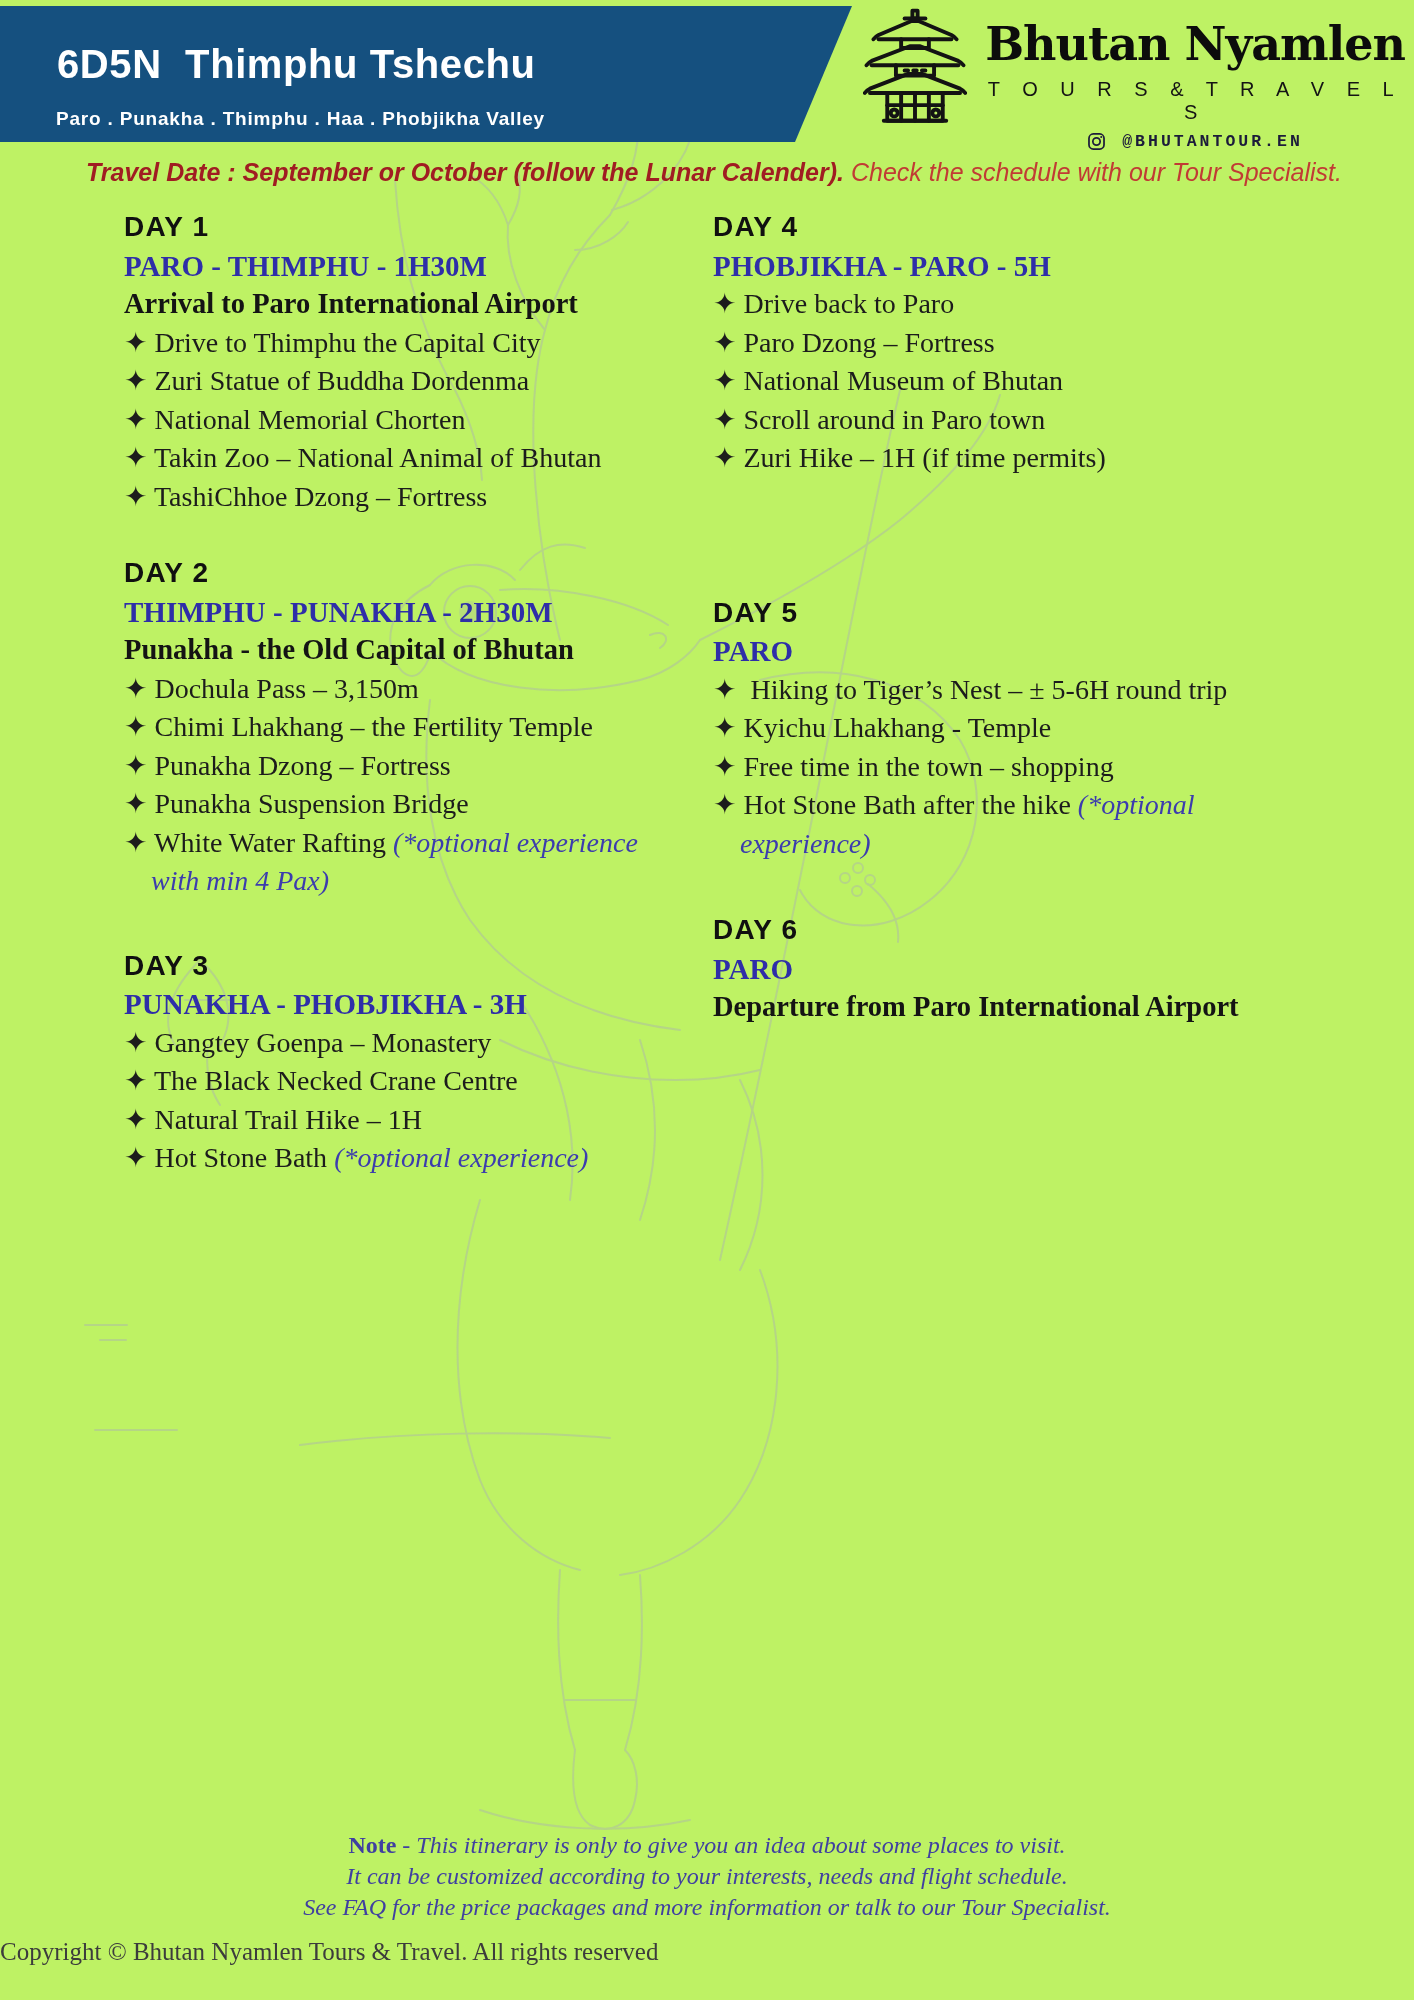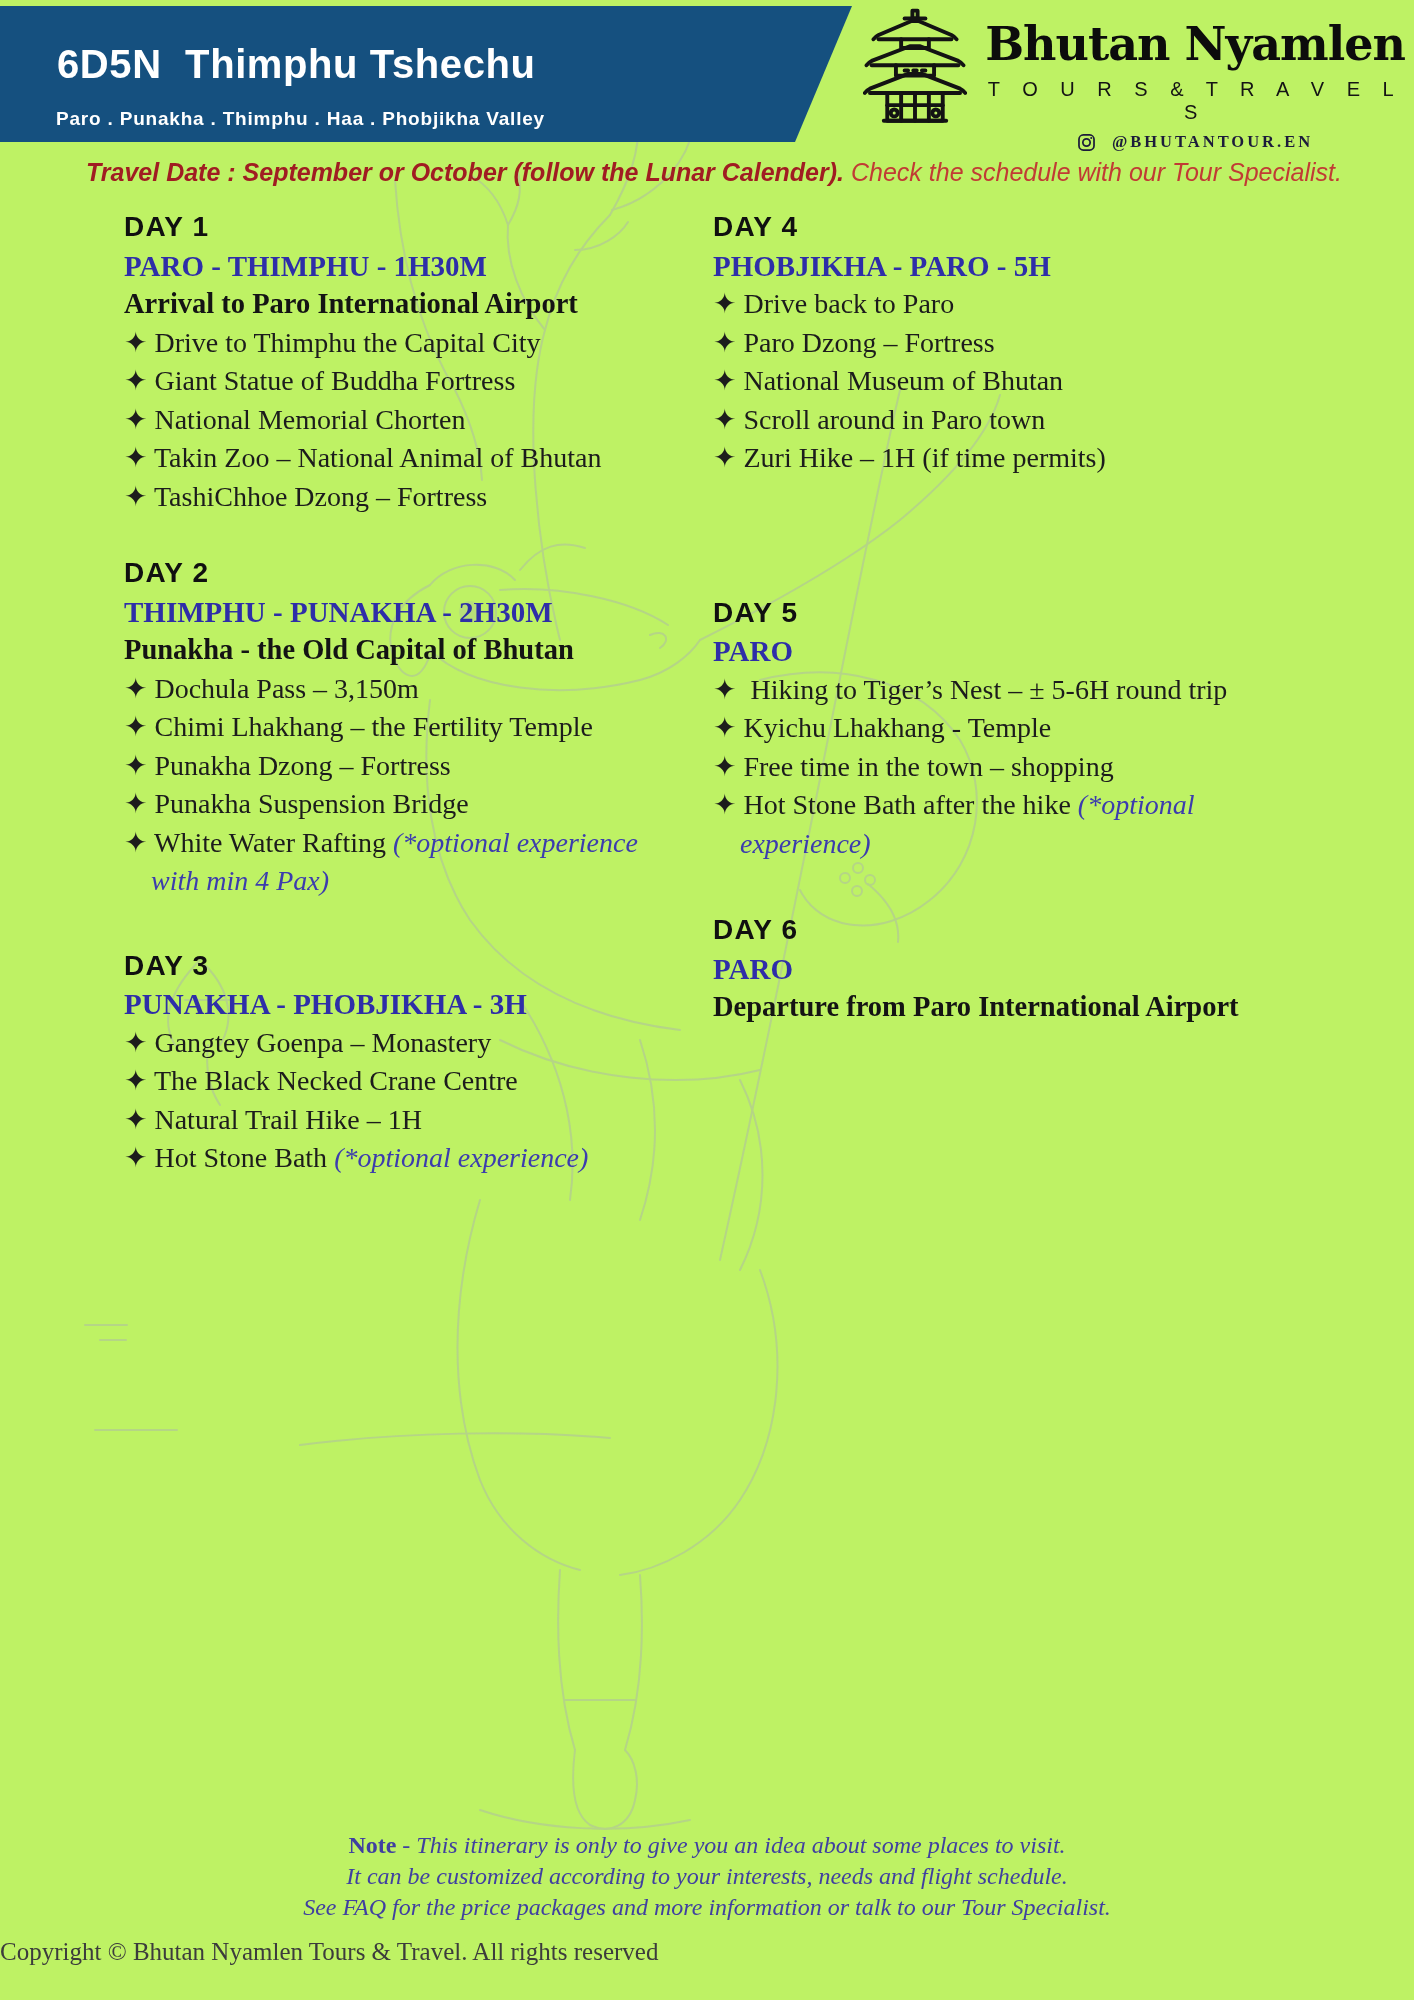--- a/index.html
+++ b/index.html
@@ -14,21 +14,21 @@
          font-weight:700;font-size:40px;letter-spacing:.6px;color:#ffffff;white-space:pre;}
   .subtitle{position:absolute;left:56px;top:102px;font-family:"Liberation Sans","DejaVu Sans",sans-serif;
          font-weight:700;font-size:19px;letter-spacing:.8px;color:#ffffff;white-space:pre;}
 
   
   .brand{position:absolute;left:985px;top:16px;width:420px;text-align:center;z-index:2;}
   .brand-name{font-family:"DejaVu Serif",serif;font-weight:700;font-size:46px;line-height:56px;
               letter-spacing:-1px;color:#0c0c0c;}
   .brand-tagline{margin-top:6px;font-family:"Liberation Sans","DejaVu Sans",sans-serif;font-weight:500;
               font-size:20px;letter-spacing:8.5px;color:#141414;}
-  .brand-handle{margin-top:8px;font-family:Liberation Serif, serif;font-weight:600;
+  .brand-handle{margin-top:8px;font-family:Liberation Mono, monospace;font-weight:600;
               font-size:16.5px;letter-spacing:3px;color:#1c1c3a;display:flex;align-items:center;justify-content:center;gap:16px;}
   .pagoda{position:absolute;left:863px;top:8px;z-index:2;}
 
   
   .travel{position:absolute;left:86px;top:158px;width:1320px;white-space:nowrap;z-index:2;
           font-family:"Liberation Sans","DejaVu Sans",sans-serif;font-style:italic;font-size:25px;}
   .travel .b{font-weight:700;color:#a01d22;}
   .travel .r{font-weight:400;color:#c13b34;}
 
   
@@ -153,21 +153,21 @@
   <div class="travel">
     <span class="b">Travel Date : September or October  (follow the Lunar Calender).</span><span class="r"> Check the schedule with our Tour Specialist.</span>
   </div>
 
   <div class="col col-left">
       <div class="day-block day-d1">
         <div class="day-label">DAY 1</div>
         <div class="day-route">PARO - THIMPHU - 1H30M</div>
         <div class="day-subtitle">Arrival to Paro International Airport</div>
         <div class="item"><span>✦ Drive to Thimphu the Capital City</span></div>
-        <div class="item"><span>✦ Giant Statue of Buddha Fortress</span></div>
+        <div class="item"><span>✦ Zuri Statue of Buddha Dordenma</span></div>
         <div class="item"><span>✦ National Memorial Chorten</span></div>
         <div class="item"><span>✦ Takin Zoo – National Animal of Bhutan</span></div>
         <div class="item"><span>✦ TashiChhoe Dzong – Fortress</span></div>
       </div>
       <div class="day-block day-d2">
         <div class="day-label">DAY 2</div>
         <div class="day-route">THIMPHU - PUNAKHA - 2H30M</div>
         <div class="day-subtitle">Punakha - the Old Capital of Bhutan</div>
         <div class="item"><span>✦ Dochula Pass – 3,150m</span></div>
         <div class="item"><span>✦ Chimi Lhakhang – the Fertility Temple</span></div>

